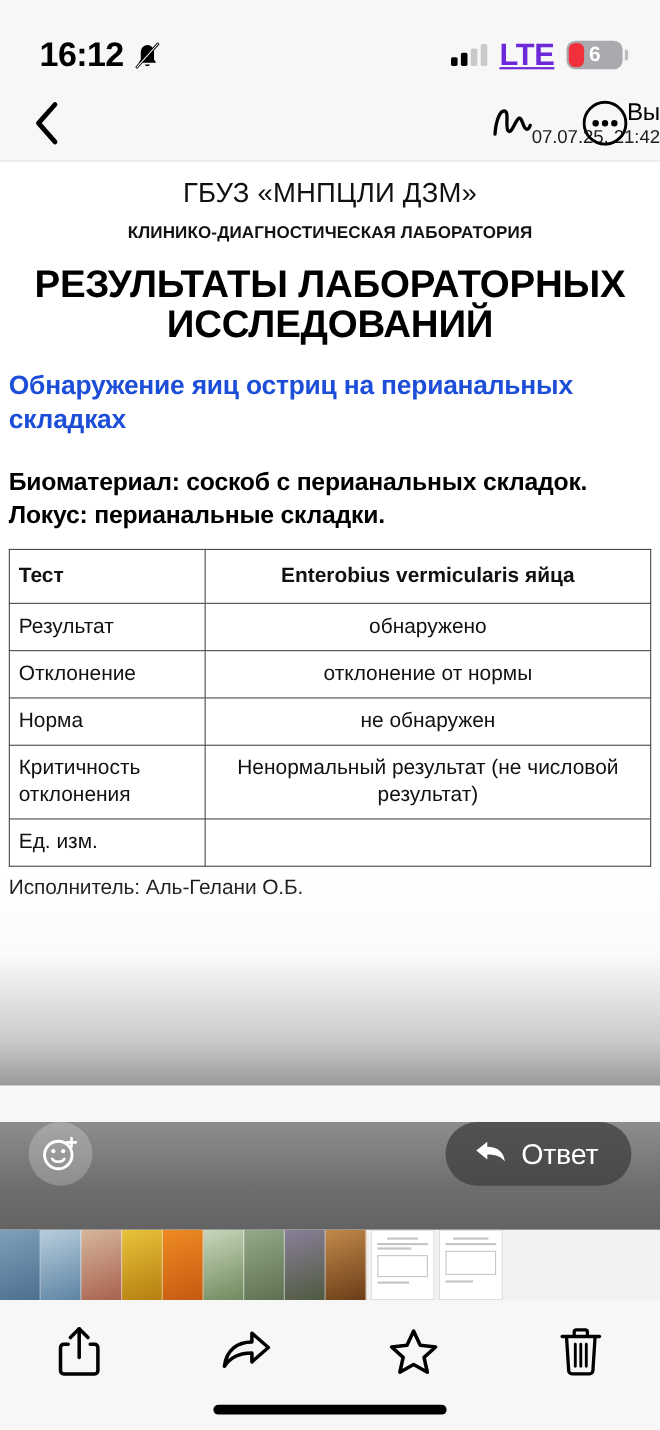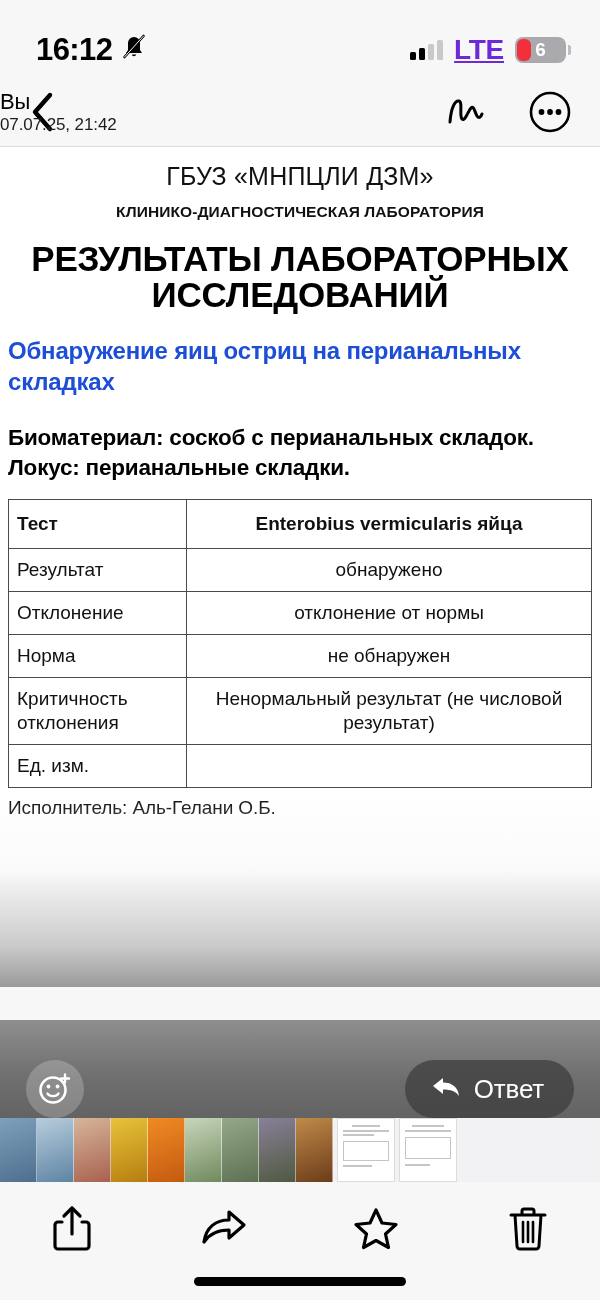--- a/index.html
+++ b/index.html
@@ -28,21 +28,21 @@
   .status-bar {
     height: 78px;
     background: #f7f7f7;
     display: flex;
     align-items: center;
     justify-content: space-between;
     padding: 22px 34px 0 36px;
   }
   .status-left {
     display: flex;
-    align-items: flex-start;
+    align-items: center;
     gap: 9px;
   }
   .status-time {
     font-size: 31px;
     font-weight: bold;
     letter-spacing: -0.6px;
     color: #000;
   }
   .bell-mute {
     width: 26px;
@@ -133,21 +133,21 @@
     width: 54px;
     height: 54px;
     display: flex;
     align-items: center;
     justify-content: center;
     cursor: pointer;
   }
   .nav-center {
     position: absolute;
     left: 0; right: 0;
-    text-align: left;
+    text-align: right;
     pointer-events: none;
   }
   .nav-title {
     font-size: 22px;
     color: #000;
     line-height: 25px;
     letter-spacing: -0.2px;
   }
   .nav-sub {
     font-size: 17px;
@@ -266,21 +266,21 @@
   }
 
   
   .overlay-bar {
     position: absolute;
     left: 0; right: 0;
     top: 1020px;
     height: 98px;
     background: linear-gradient(to bottom, #8e8e8e 0%, #6e6e6e 60%, #636363 100%);
     display: flex;
-    align-items: flex-end;
+    align-items: flex-start;
     justify-content: space-between;
     padding: 0 26px;
   }
   .react-btn {
     width: 58px;
     height: 58px;
     border-radius: 50%;
     background: rgba(255,255,255,0.22);
     display: flex;
     align-items: center;

